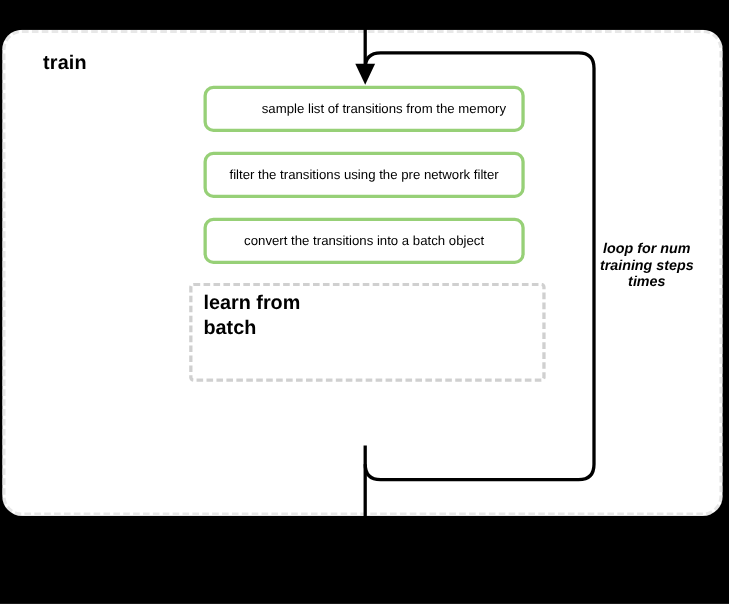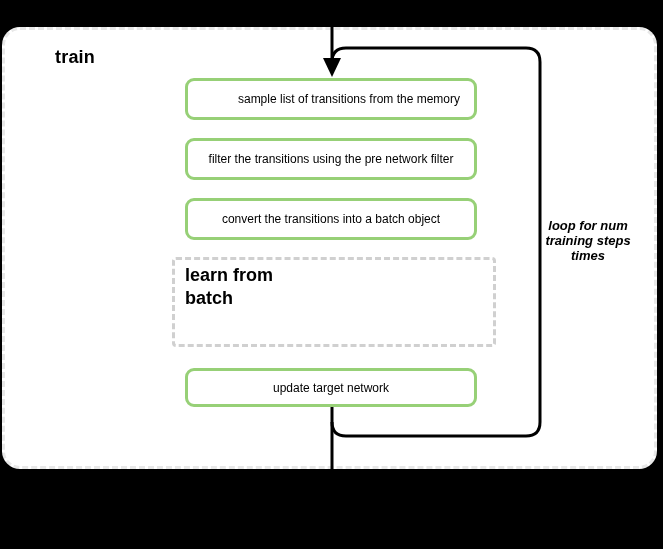--- a/index.html
+++ b/index.html
@@ -13,21 +13,21 @@
 
   .group {
     position: absolute; left: 2px; top: 27px;
     width: 655px; height: 442px; box-sizing: border-box;
     background: var(--surface, #fff);
     border: 3px dashed var(--container-border, #e8e8e8);
     border-radius: 18px;
     z-index: 1;
   }
   .group-label {
-    position: absolute; left: 55px; top: 47px;
+    position: absolute; left: 39px; top: 47px;
     font-size: 18px; font-weight: bold; letter-spacing: 0.2px;
     color: var(--text, #000); z-index: 4;
   }
 
   svg.connectors { position: absolute; left: 0; top: 0; z-index: 2; }
   .connectors .stroke-line { stroke: var(--stroke, #000); stroke-width: 3; fill: none; }
   .connectors .fill-shape { fill: var(--stroke, #000); stroke: none; }
 
   .step {
     position: absolute; left: 185px; width: 292px; height: 42px;
@@ -89,21 +89,18 @@
 
   <div class="step s3">
     <span>convert the transitions into a batch object</span>
   </div>
 
   <div class="subprocess">
     <div class="subprocess-label">learn from
 batch</div>
   </div>
 
-  <div class="step s4">
-    <span>update target network</span>
-  </div>
 
   <div class="loop-label">loop for num
 training steps
 times</div>
 
 </div>
 
 </body></html>

